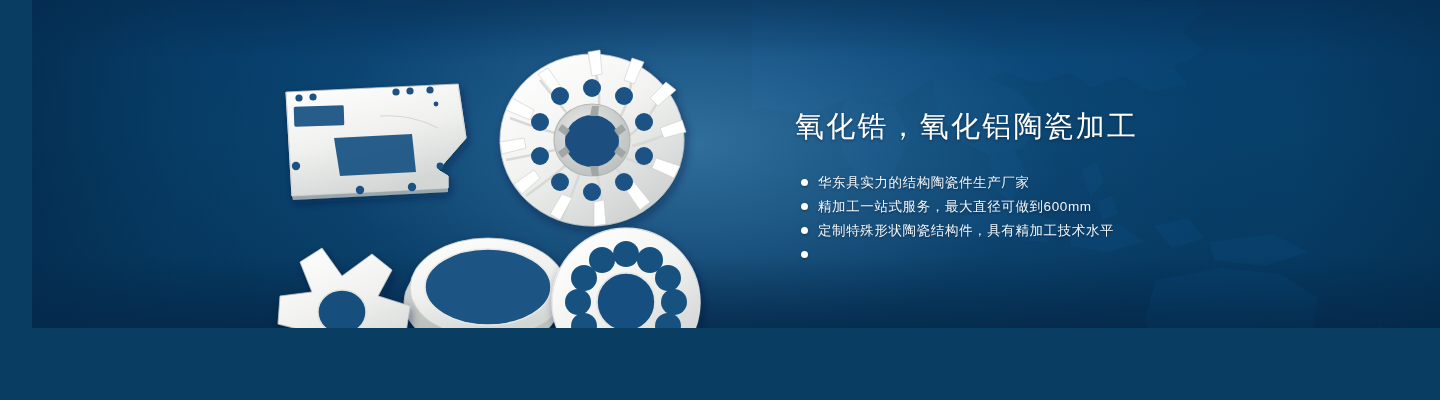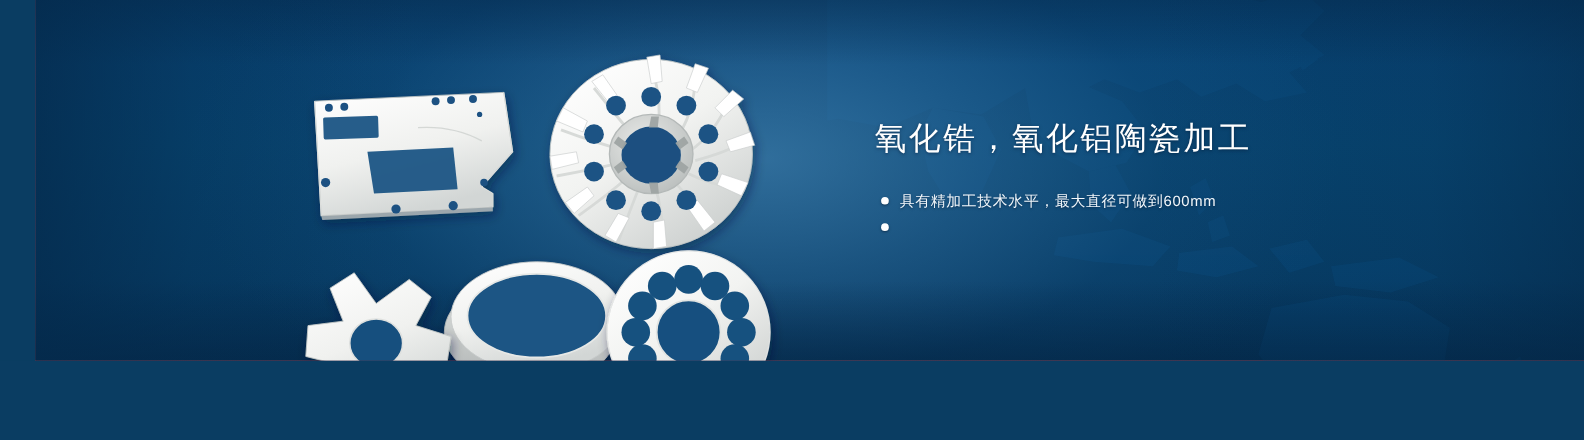--- a/index.html
+++ b/index.html
@@ -313,21 +313,29 @@
       <circle cx="76" cy="74" r="74" fill="none" stroke="#ffffff" stroke-width="1.2" opacity="0.55"></circle>
     </g>
   </svg>
 
   <div class="copy">
     <h1 class="headline">氧化锆，氧化铝陶瓷加工</h1>
 
     <ul class="bullets">
       <li class="bullet">
         <span class="bullet-dot"></span>
-        <span class="bullet-text">具有精加工技术水平，最大直径可做到600mm</span>
+        <span class="bullet-text">华东具实力的结构陶瓷件生产厂家</span>
+      </li>
+      <li class="bullet">
+        <span class="bullet-dot"></span>
+        <span class="bullet-text">精加工一站式服务，最大直径可做到600mm</span>
+      </li>
+      <li class="bullet">
+        <span class="bullet-dot"></span>
+        <span class="bullet-text">定制特殊形状陶瓷结构件，具有精加工技术水平</span>
       </li>
       <li class="bullet">
         <span class="bullet-dot"></span>
       </li>
     </ul>
   </div>
 
 </div>
 
 </body></html>

